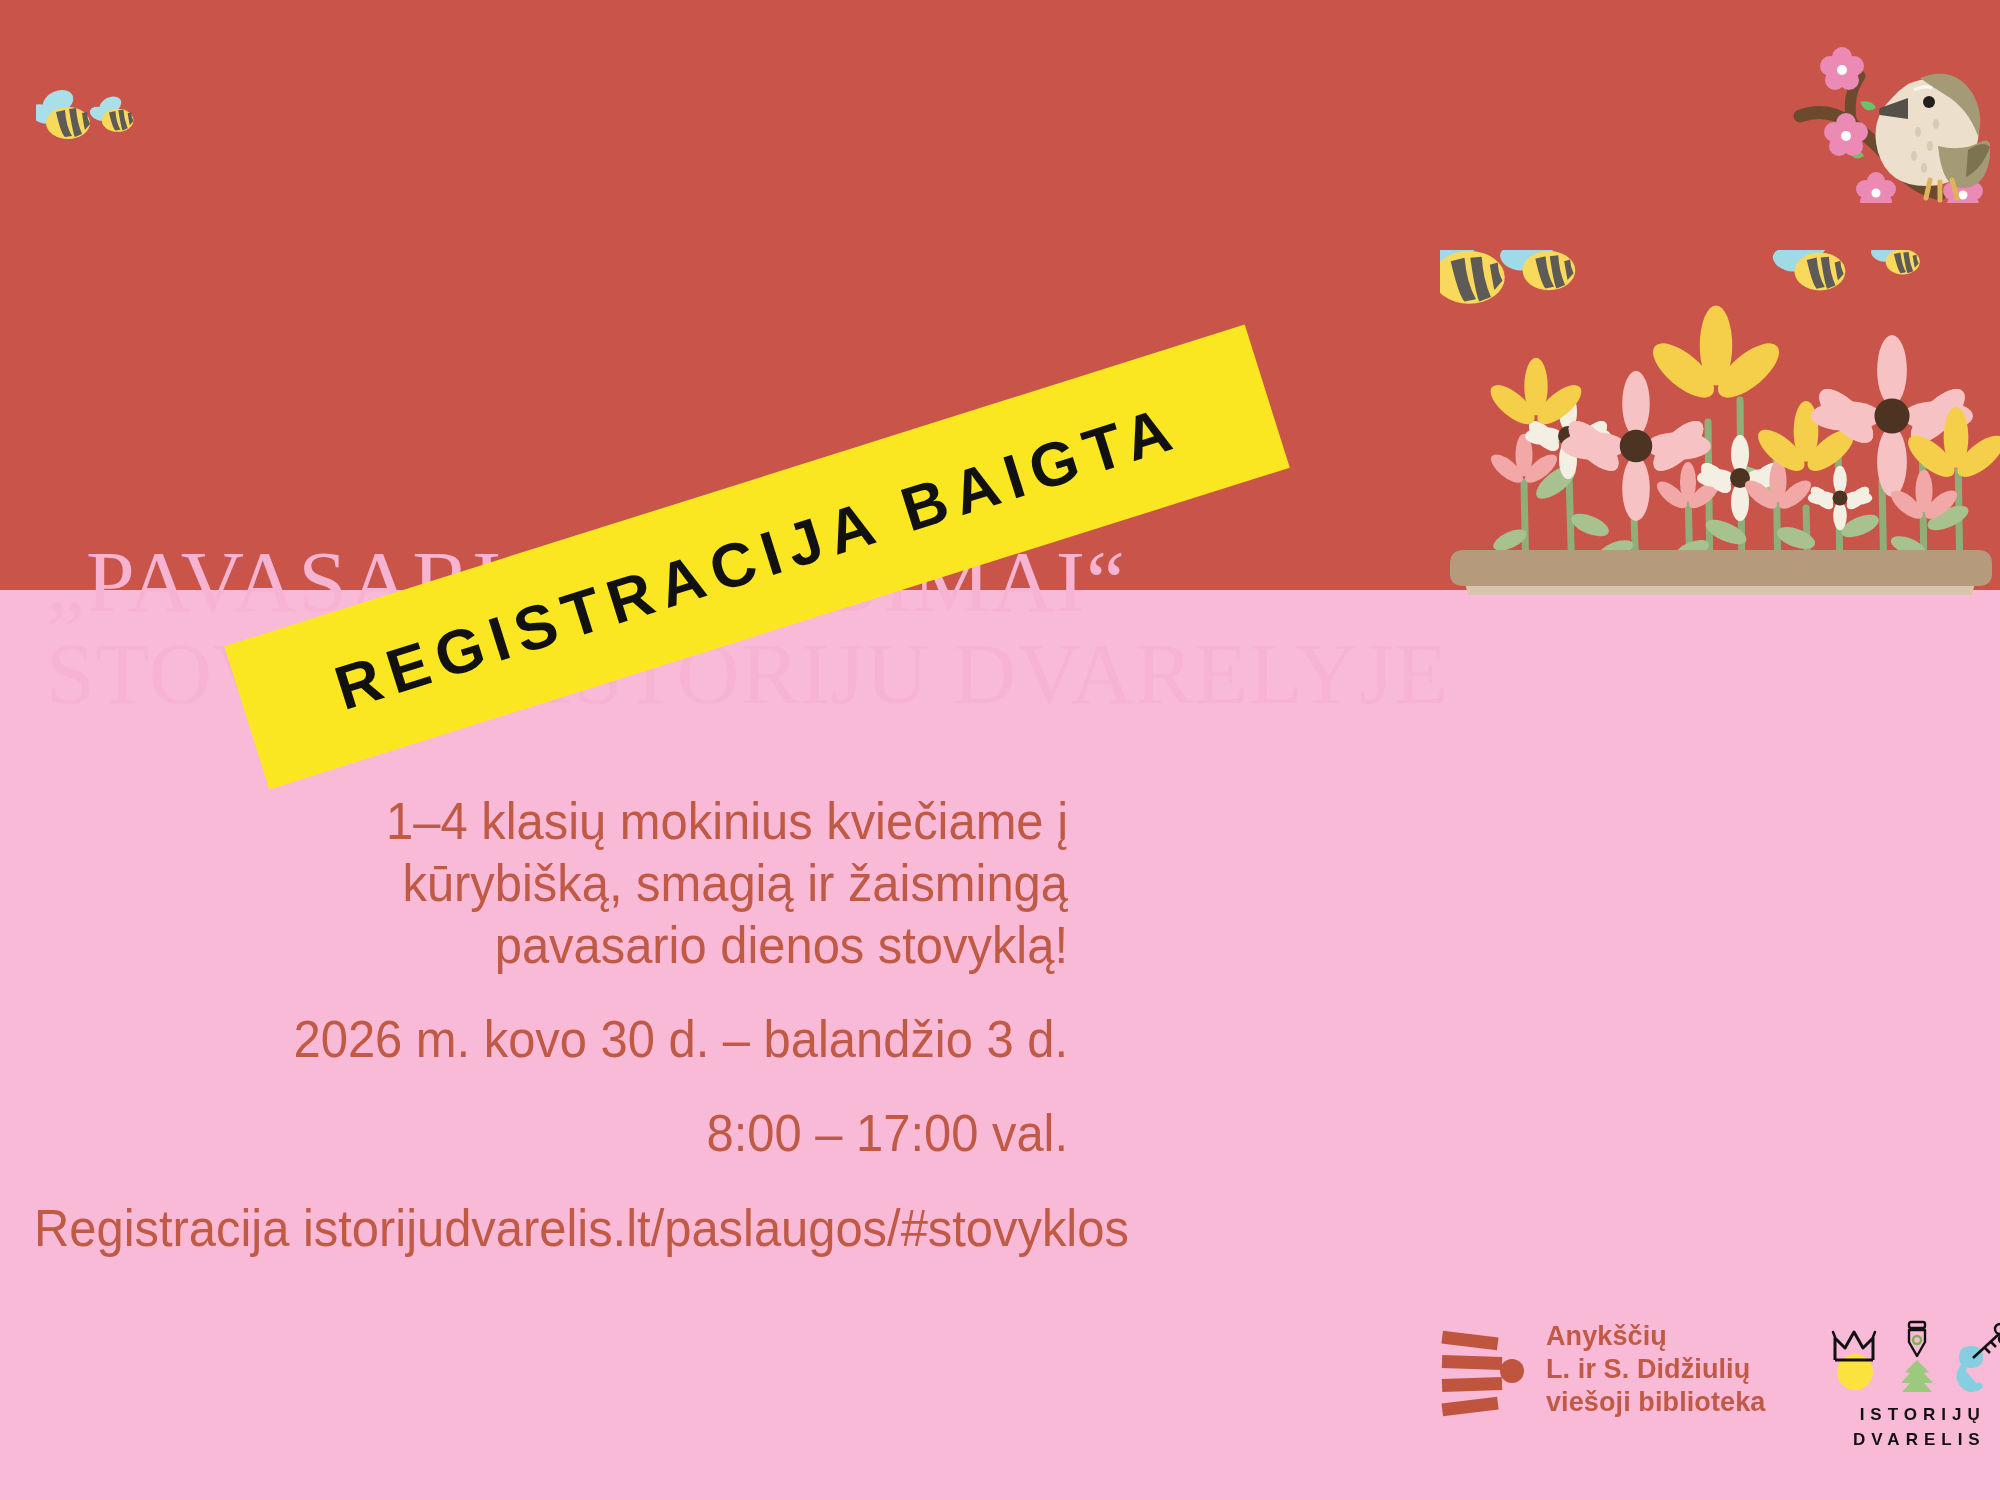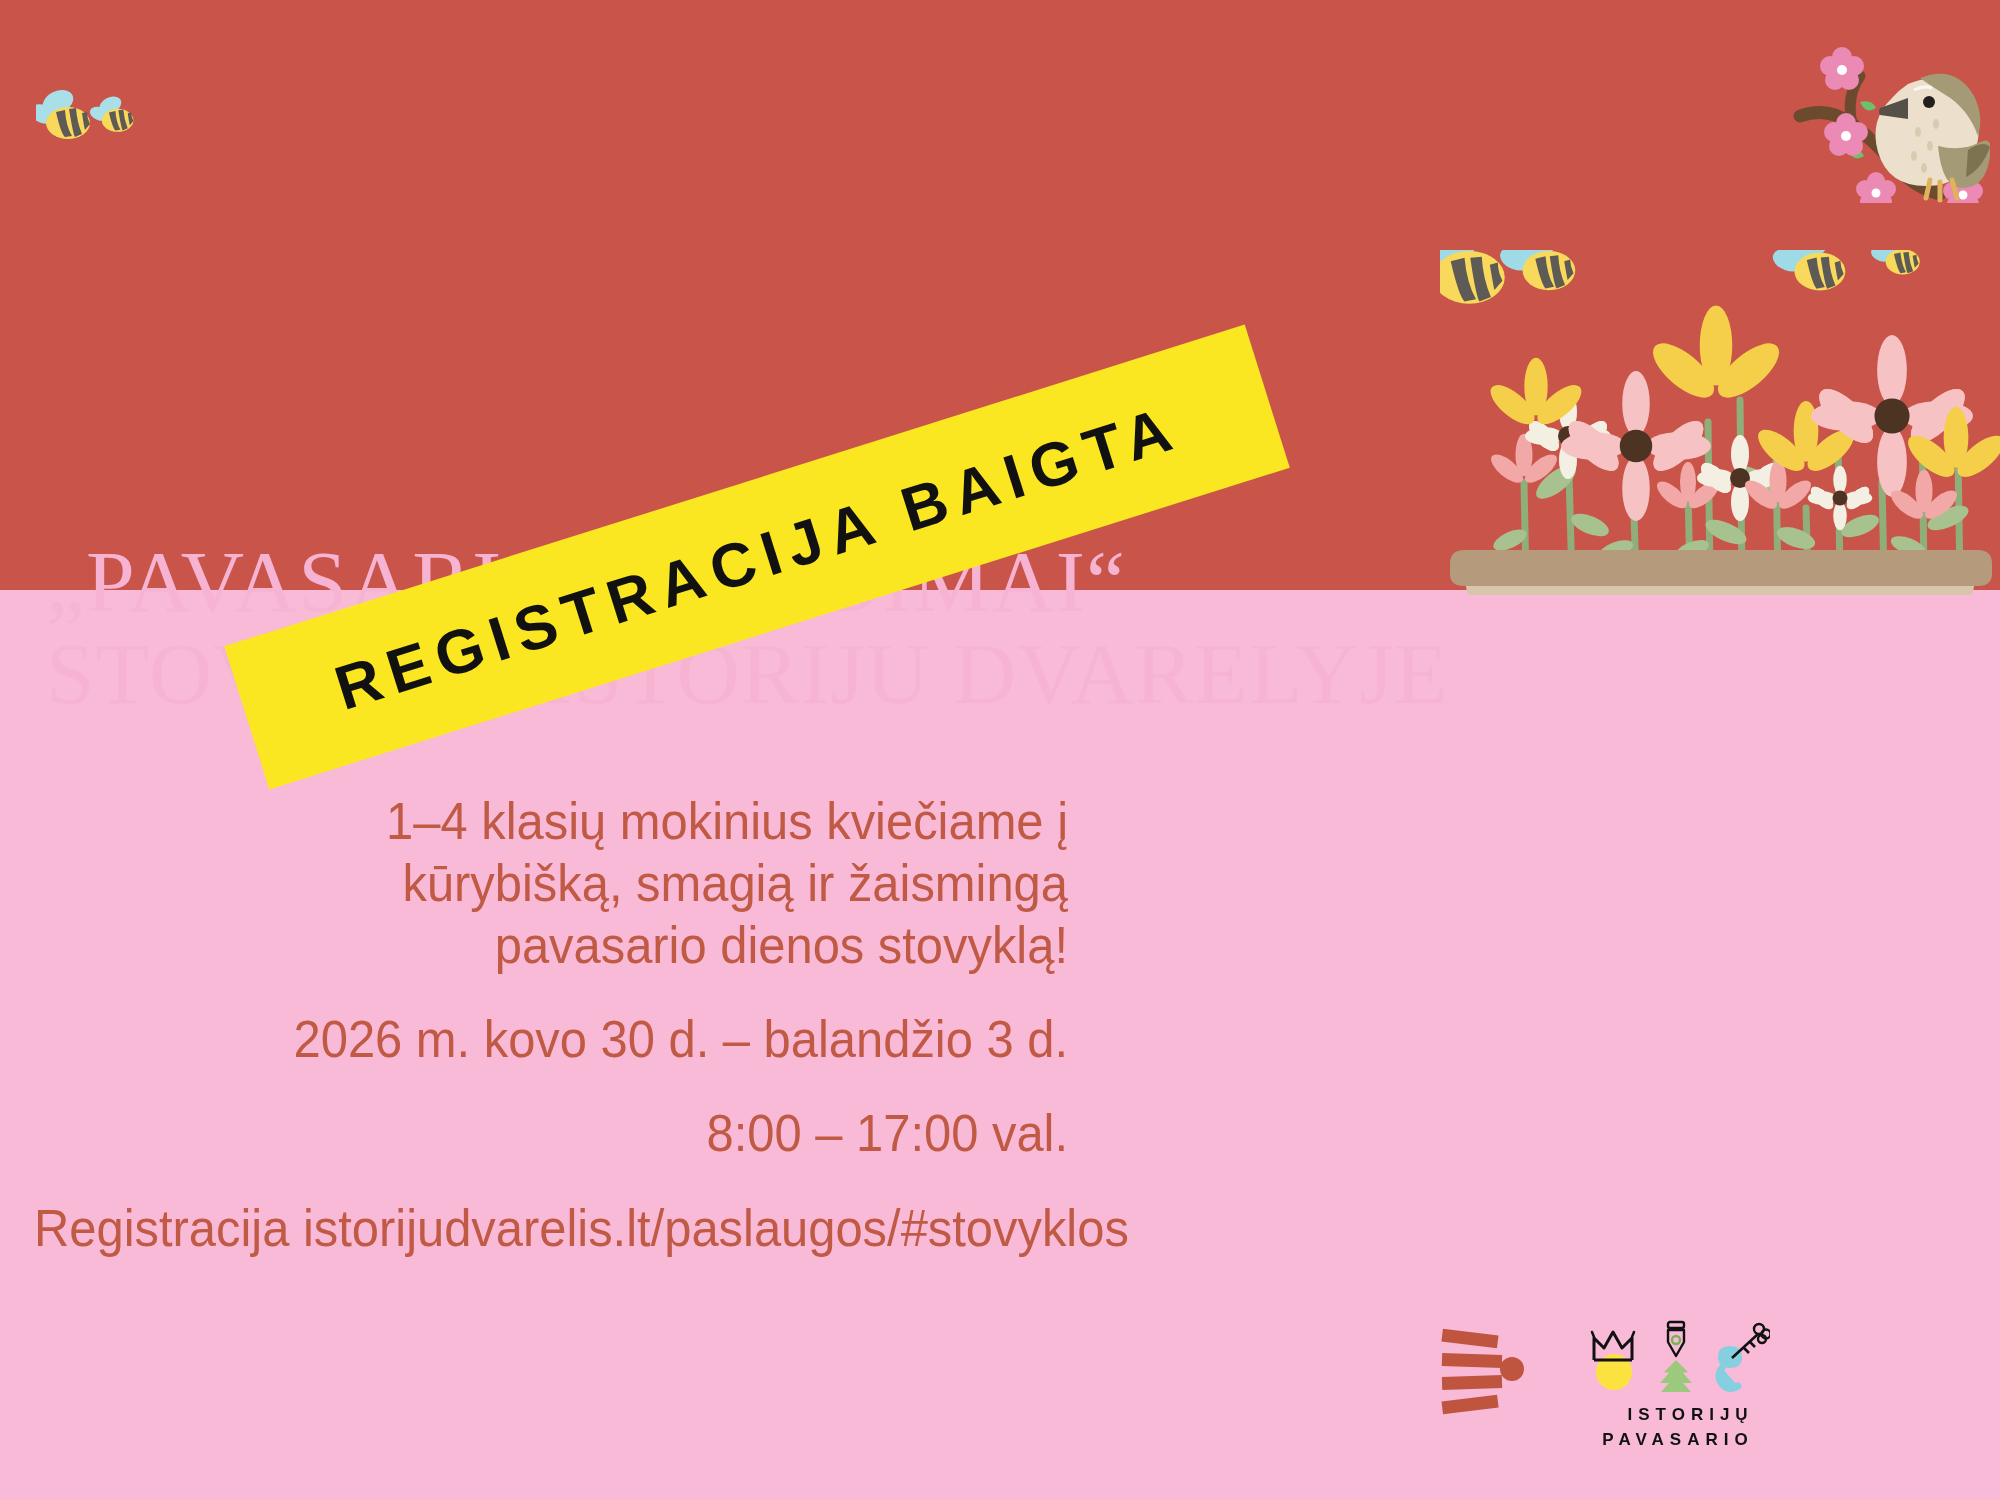--- a/index.html
+++ b/index.html
@@ -367,20 +367,25 @@
       <span class="lib-mark">
         <svg width="84" height="96" viewBox="0 0 84 96">
           <g fill="#c0553f">
             <path d="M2 12 h56 l0 13 h-56z" transform="rotate(7 30 18)"></path>
             <path d="M2 34 h60 l0 13 h-60z" transform="rotate(2 30 40)"></path>
             <path d="M2 56 h60 l0 13 h-60z" transform="rotate(-2 30 62)"></path>
             <path d="M2 78 h56 l0 13 h-56z" transform="rotate(-7 30 84)"></path>
             <circle cx="72" cy="49" r="12"></circle>
           </g>
         </svg>
+      </span>
+      <span class="lib-text">
+        <div>Anykščių</div>
+        <div>L. ir S. Didžiulių</div>
+        <div>viešoji biblioteka</div>
       </span>
     </div>
 
     <div class="dv-logo">
       <span class="dv-icons">
         <svg width="54" height="74" viewBox="0 0 54 74">
           <circle cx="28" cy="52" r="18" fill="#fbe23f"></circle>
           <path d="M8 40 L8 18 L18 28 L27 12 L36 28 L46 18 L46 40" stroke="#111" stroke-width="3" fill="none" stroke-linejoin="round"></path>
           <path d="M8 40 h38" stroke="#111" stroke-width="3"></path>
           <path d="M6 12 l2 5 M48 12 l-2 5" stroke="#111" stroke-width="2.5" stroke-linecap="round"></path>
@@ -396,18 +401,18 @@
           <path d="M10 48 q-6 8 0 16 q7 8 16 2" fill="#86cfe0" stroke="#86cfe0" stroke-width="7" stroke-linecap="round"></path>
           <path d="M20 38 L46 14" stroke="#111" stroke-width="2.6"></path>
           <path d="M38 22 l5 5 M32 28 l5 5" stroke="#111" stroke-width="2.6"></path>
           <circle cx="47" cy="9" r="5" fill="none" stroke="#111" stroke-width="2.4"></circle>
           <circle cx="54" cy="14" r="4.5" fill="none" stroke="#111" stroke-width="2.4"></circle>
           <circle cx="50" cy="19" r="4" fill="none" stroke="#111" stroke-width="2.4"></circle>
         </svg>
       </span>
       <span class="dv-words">
         <div>ISTORIJŲ</div>
-        <div>PAVASARIO</div>
+        <div>DVARELIS</div>
       </span>
     </div>
 
   </div>
 </div>
 
 </body></html>

